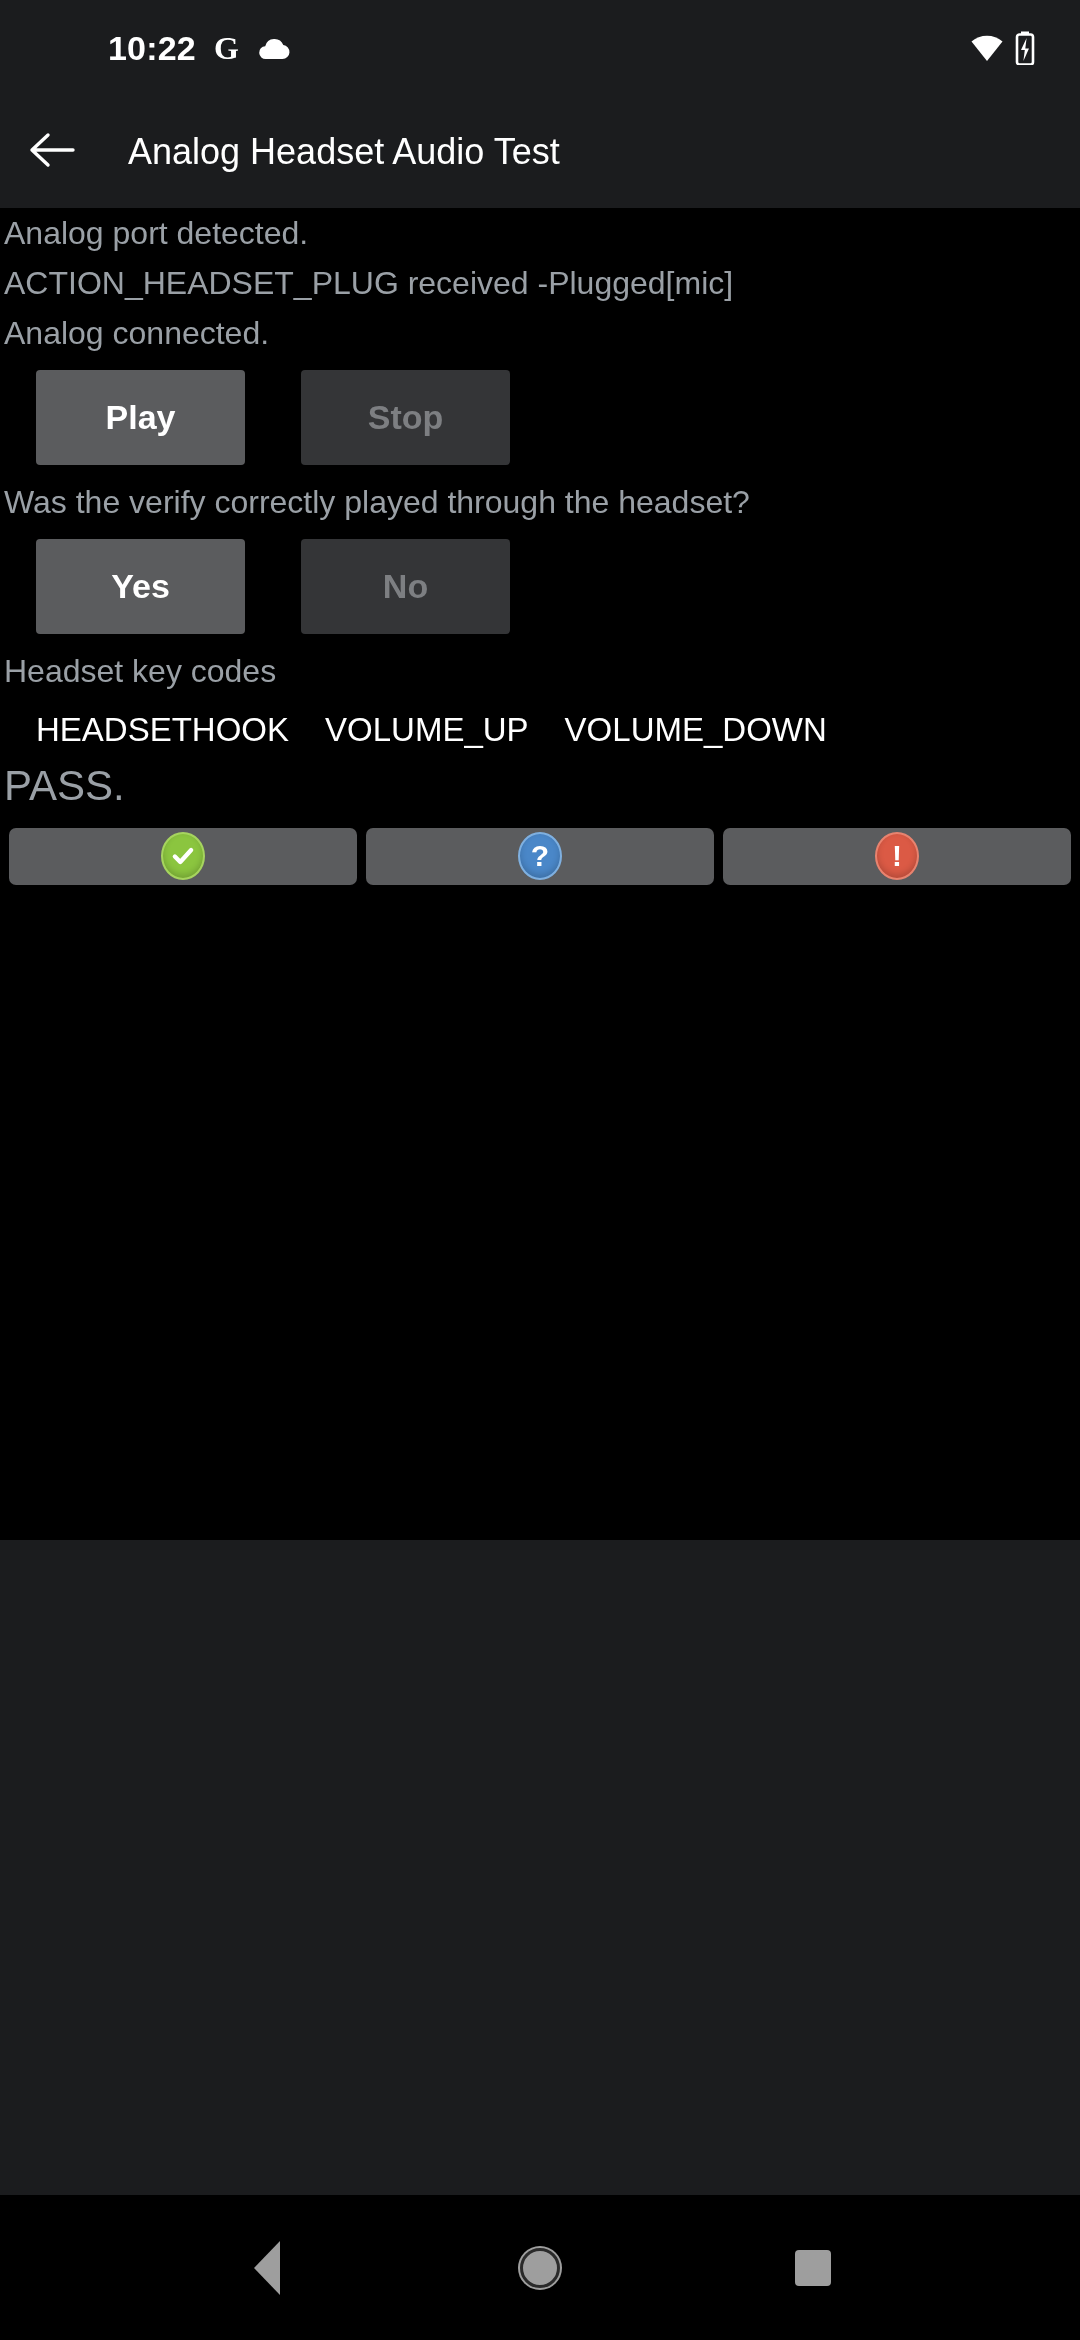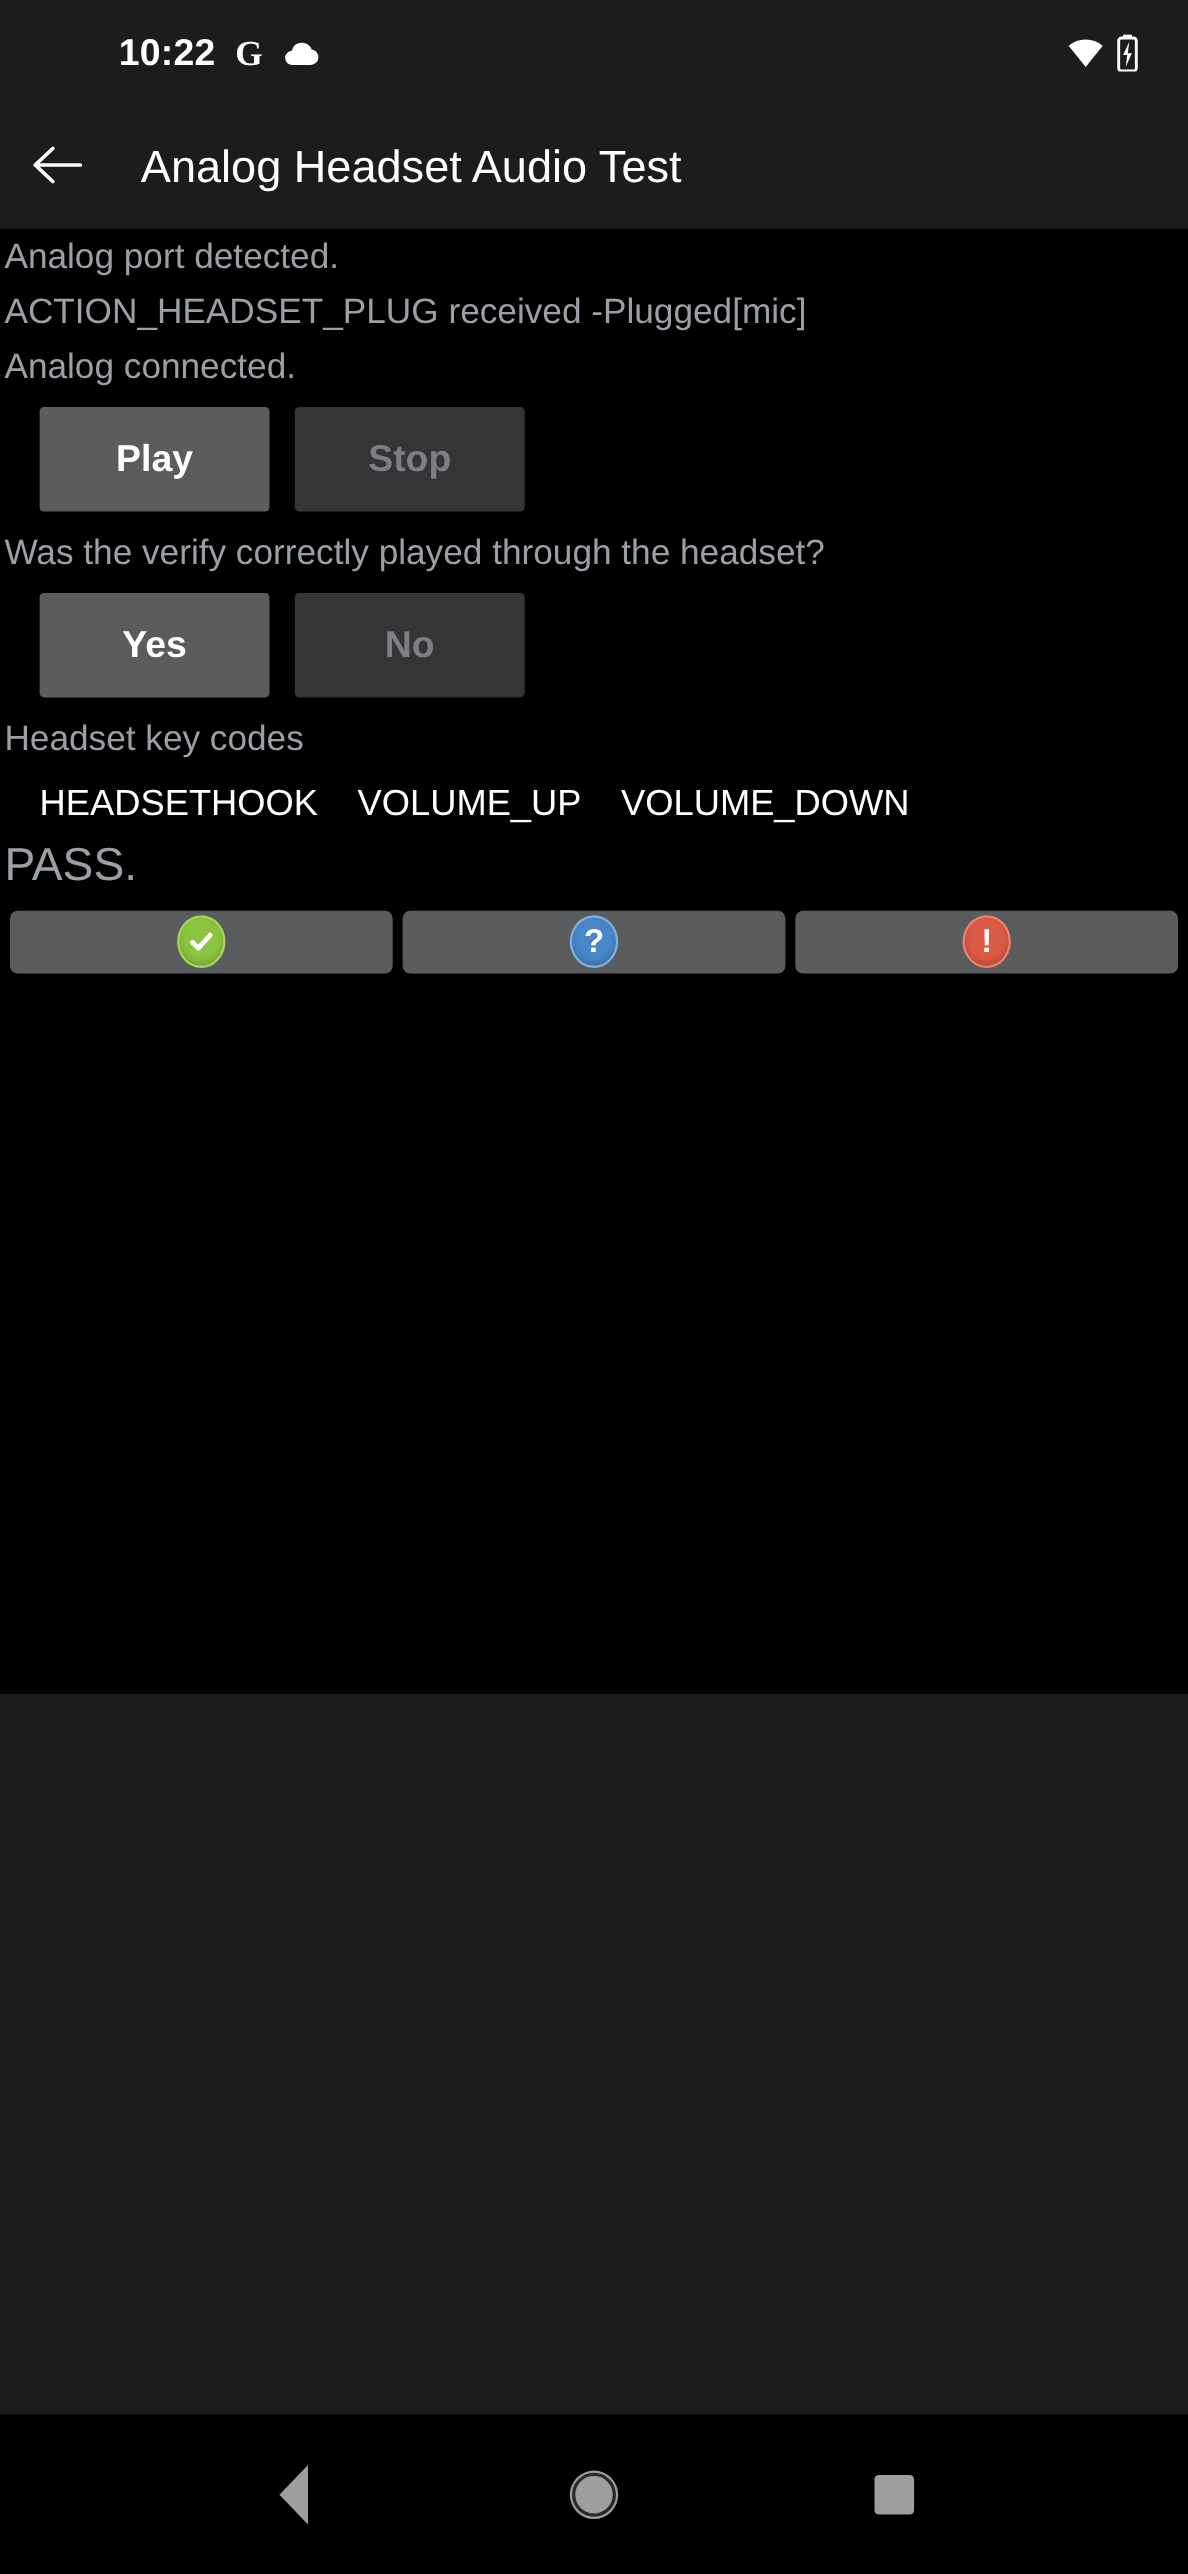--- a/index.html
+++ b/index.html
@@ -73,21 +73,21 @@
   #back-button {
     width: 104px;
     display: flex;
     align-items: center;
     justify-content: center;
     flex: 0 0 104px;
     cursor: pointer;
   }
   #app-title {
     color: #ffffff;
-    font-size: 41px;
+    font-size: 36px;
     font-weight: 400;
     line-height: 1.1;
     white-space: nowrap;
     margin-left: 24px;
     text-align: center;
   }
 
   
   #content {
     flex: 1 1 auto;
@@ -122,20 +122,21 @@
     cursor: pointer;
   }
   .mbtn.enabled {
     background: #5b5c5e;
     color: #ffffff;
   }
   .mbtn.disabled {
     background: #343537;
     color: #7d7f82;
     cursor: default;
+    margin-left: 33px;
   }
   #keycode-row {
     display: flex;
     gap: 36px;
     padding: 14px 0 6px 36px;
     align-items: baseline;
   }
   .keycode {
     color: #ffffff;
     font-size: 33px;

